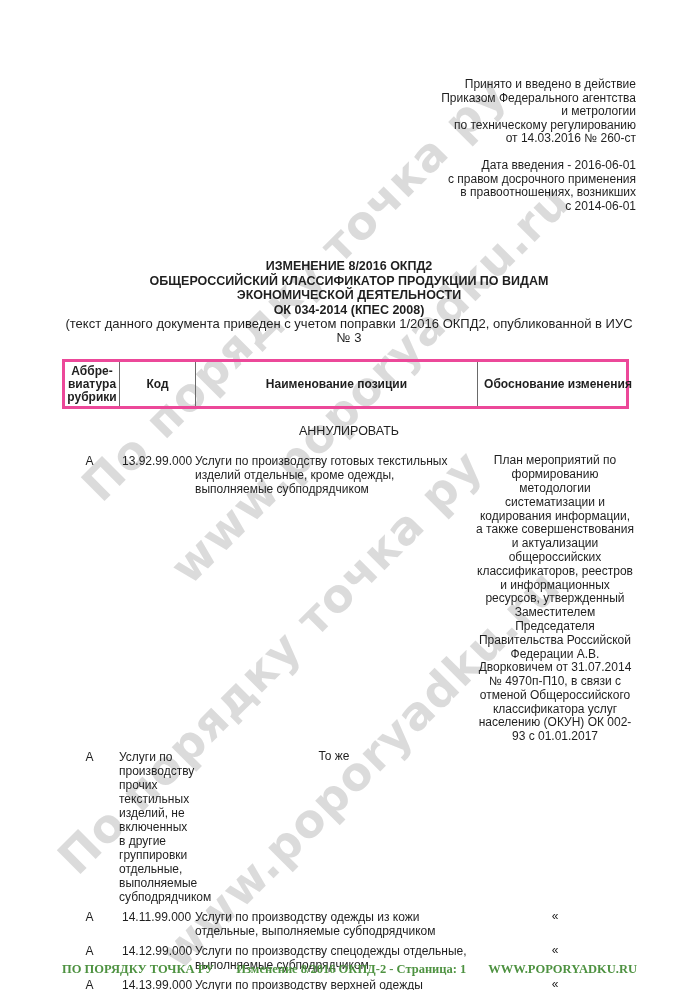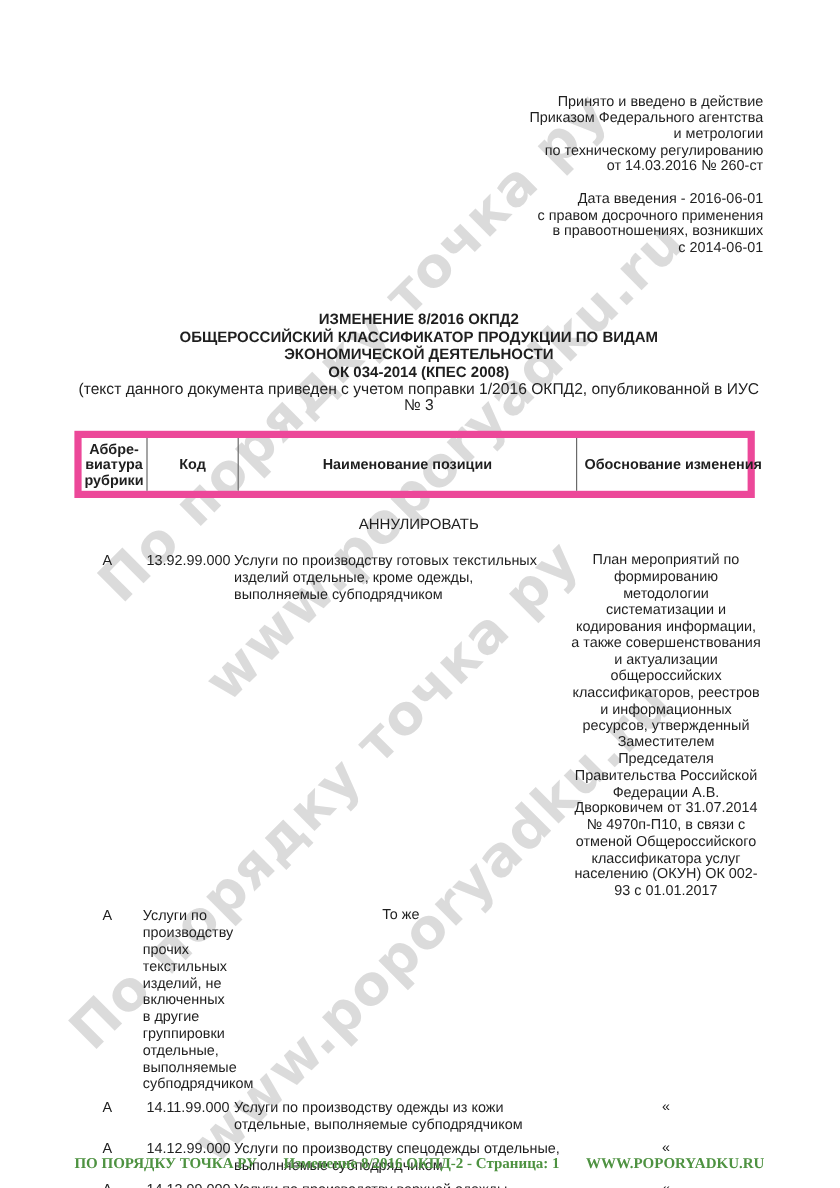--- a/index.html
+++ b/index.html
@@ -56,21 +56,21 @@
     line-height: 14.5px;
   }
   .title-line { font-weight: 700; }
   .title-note { font-weight: 400; font-size: 13px; line-height: 14px; }
 
   
   .thead {
     margin-top: 14px;
     display: grid;
     grid-template-columns: 55px 76px 282px 160px;
-    border: 6px solid #ec4899;
+    border: 3px solid #ec4899;
     box-sizing: border-box;
     width: 567px;
   }
   .th {
     border-right: 1px solid #6a6a6a;
     display: flex;
     align-items: center;
     justify-content: center;
     text-align: center;
     font-weight: 700;

